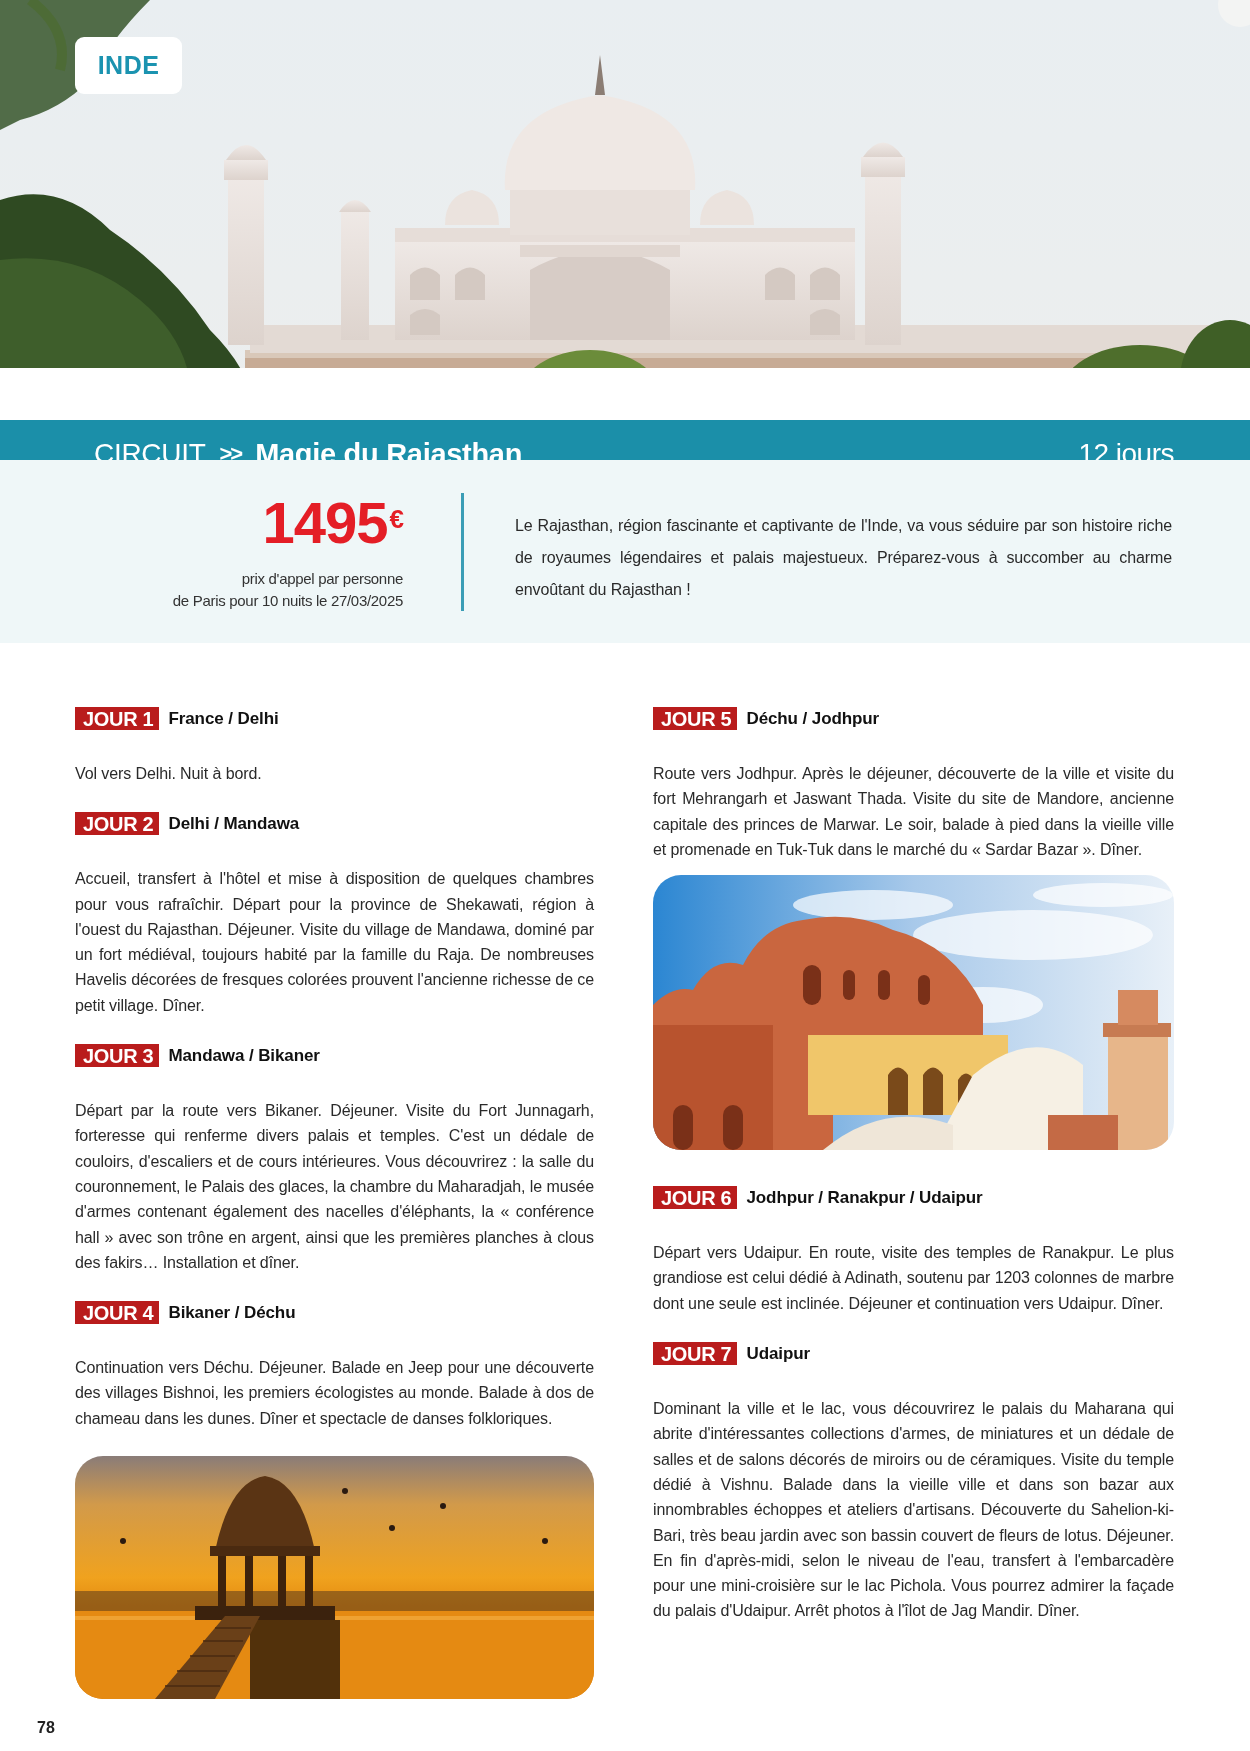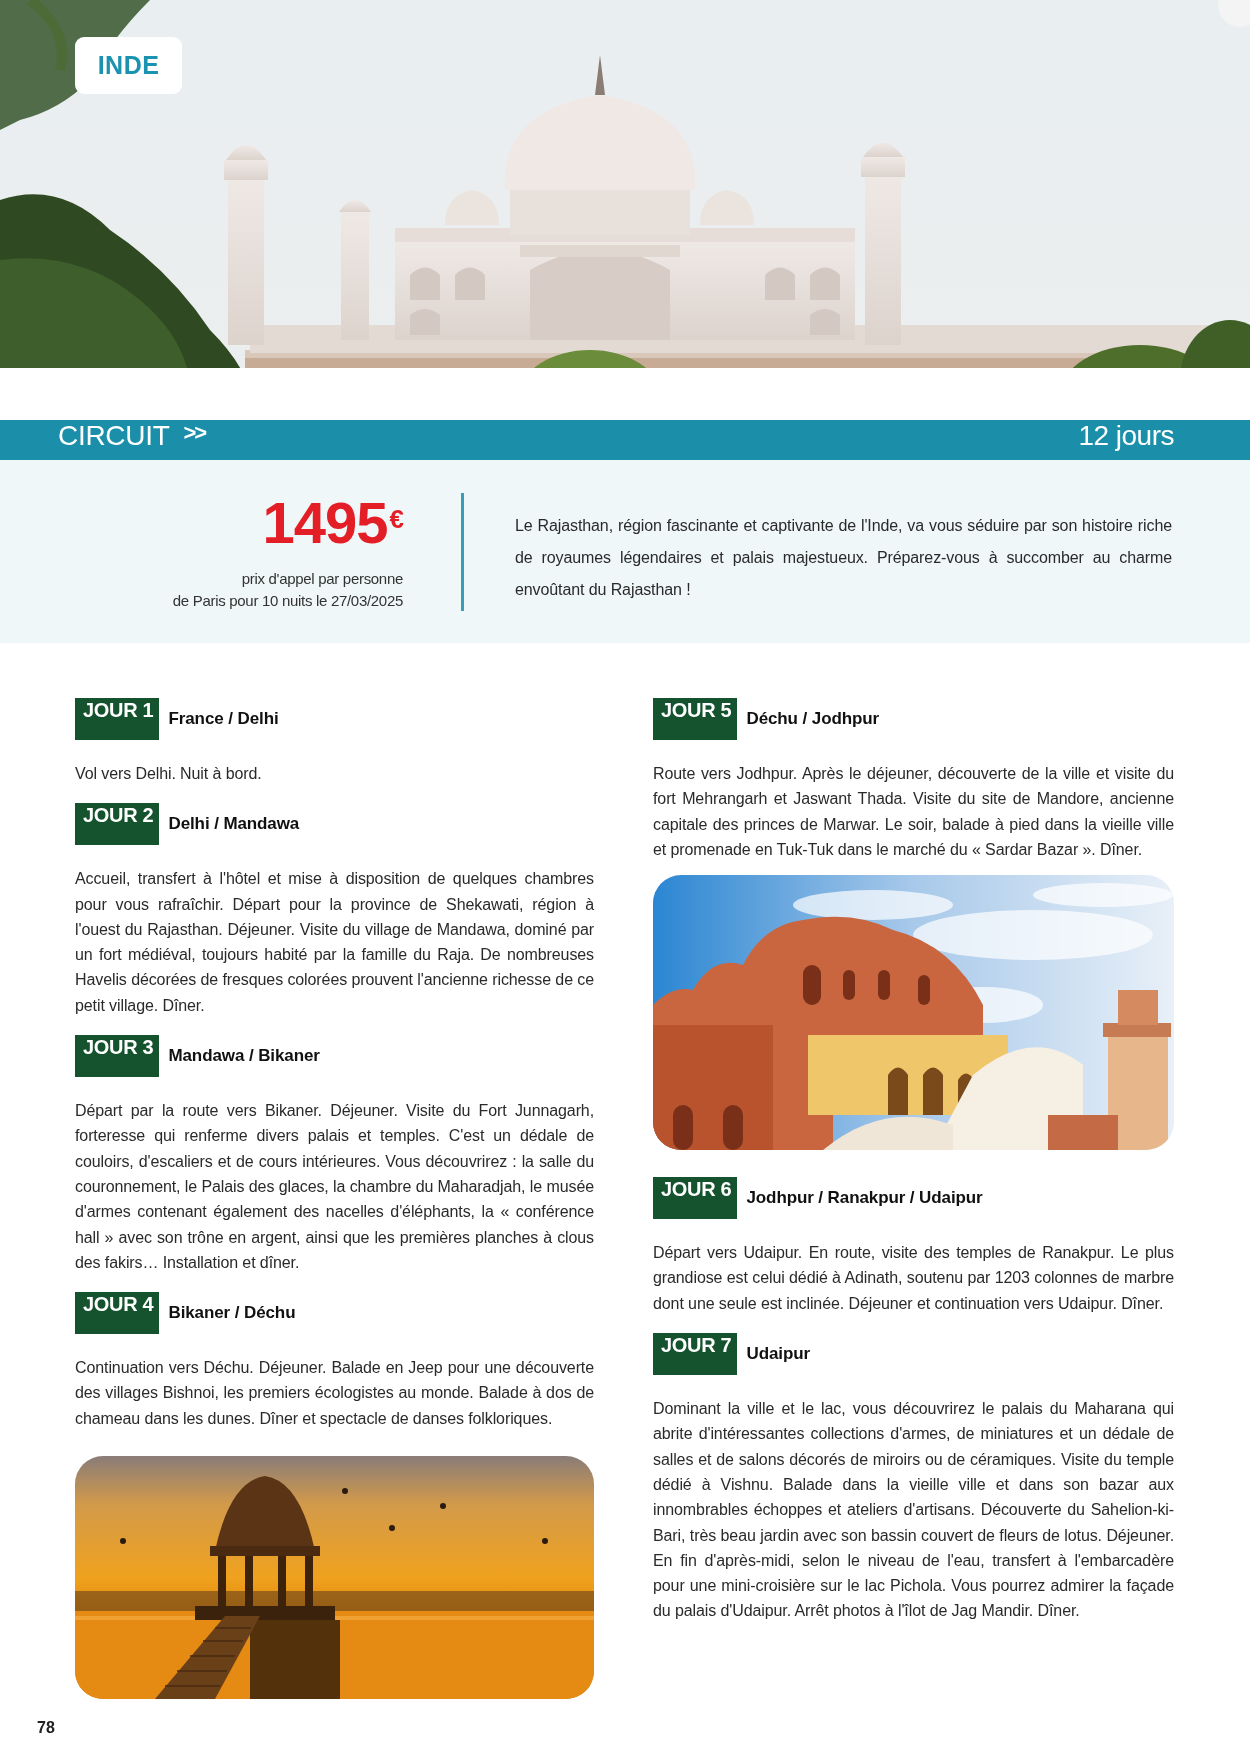--- a/index.html
+++ b/index.html
@@ -9,21 +9,21 @@
     
     .hero { position: absolute; left: 0; top: 0; width: 1250px; height: 368px; overflow: hidden;
       background: linear-gradient(180deg, #e6ecef 0%, #eef1f2 45%, #dfe0dc 75%, #b7a690 100%); }
     .hero svg { position: absolute; left: 0; top: 0; width: 1250px; height: 420px; }
     .country-badge { position: absolute; left: 75px; top: 37px; width: 107px; height: 57px; background: #ffffff;
       border-radius: 9px; display: flex; align-items: center; justify-content: center;
       color: #1b93b0; font-weight: 700; font-size: 25px; letter-spacing: 0.5px; }
 
     
     .title-bar { position: absolute; left: 0; top: 420px; width: 1250px; height: 68px; background: #1b8fa9;
-      display: flex; align-items: flex-start; padding: 0 76px 0 58px; color: #ffffff; }
+      display: flex; align-items: center; padding: 0 76px 0 94px; color: #ffffff; }
     .title-bar .circuit { font-size: 28px; font-weight: 400; letter-spacing: -0.3px; }
     .title-bar .sep { font-size: 22px; font-weight: 700; margin: 0 14px 0 14px; letter-spacing: -2px; }
     .title-bar .name { font-size: 29px; font-weight: 700; letter-spacing: -0.3px; }
     .title-bar .duration { margin-left: auto; font-size: 28px; font-weight: 400; letter-spacing: -0.5px; }
 
     
     .price-band { position: absolute; left: 0; top: 460px; width: 1250px; height: 183px; background: #eff7f8; }
     .price-block { position: absolute; right: 847px; top: 34px; text-align: right; }
     .price { color: #e41e26; font-weight: 700; font-size: 58px; line-height: 58px; letter-spacing: -1px; }
     .price sup { font-size: 26px; vertical-align: top; position: relative; top: -4px; margin-left: 2px; }
@@ -31,21 +31,21 @@
     .vline { position: absolute; left: 461px; top: 33px; width: 3px; height: 118px; background: #3a9db6; }
     .intro { position: absolute; left: 515px; top: 50px; width: 657px; font-size: 16px; line-height: 32px;
       text-align: justify; color: #2a2a2a; letter-spacing: -0.1px; }
 
     
     .col { position: absolute; width: 519px; }
     .col.left { left: 75px; top: 706px; }
     .col.right { left: 653px; top: 706px; width: 521px; }
     .day { margin-bottom: 25px; }
     .day-head { display: flex; align-items: center; height: 25px; margin-bottom: 2px; }
-    .day-tag { background: #14532d; color: #fff; font-weight: 700; font-size: 20px; height: 42px; line-height: 25px;
+    .day-tag { background: #b91c1c; color: #fff; font-weight: 700; font-size: 20px; height: 23px; line-height: 25px;
       padding: 0 6px 0 8px; letter-spacing: -0.3px; }
     .day-title { font-weight: 700; font-size: 17px; margin-left: 9px; color: #111; letter-spacing: -0.1px; }
     .day-text { font-size: 16px; line-height: 25.3px; text-align: justify; color: #2a2a2a; letter-spacing: -0.1px; margin-top: 30px; }
 
     .photo { border-radius: 28px; overflow: hidden; position: relative; }
     .photo svg { display: block; width: 100%; height: 100%; }
     .photo-hawa { width: 521px; height: 275px; margin: 13px 0 35px 0; }
     .photo-lake { width: 519px; height: 243px; margin-top: 20px; }
 
     .page-num { position: absolute; left: 37px; top: 1719px; font-weight: 700; font-size: 16px; color: #222; }
@@ -120,20 +120,21 @@
     <ellipse cx="1230" cy="380" rx="50" ry="60" fill="#3f5f26"></ellipse>
 
     <circle cx="1240" cy="5" r="22" fill="#f3f4f3"></circle>
   </svg>
   <div class="country-badge">INDE</div>
 </div>
 
 <div class="title-bar">
   <span class="circuit">CIRCUIT</span>
   <span class="sep">&gt;&gt;</span>
+  <span class="name">Magie du Rajasthan</span>
   <span class="duration">12 jours</span>
 </div>
 
 <div class="price-band">
   <div class="price-block">
     <div class="price"><span>1495</span><sup>€</sup></div>
     <div class="price-note">
       <div>prix d'appel par personne</div>
       <div>de Paris pour 10 nuits le 27/03/2025</div>
     </div>

